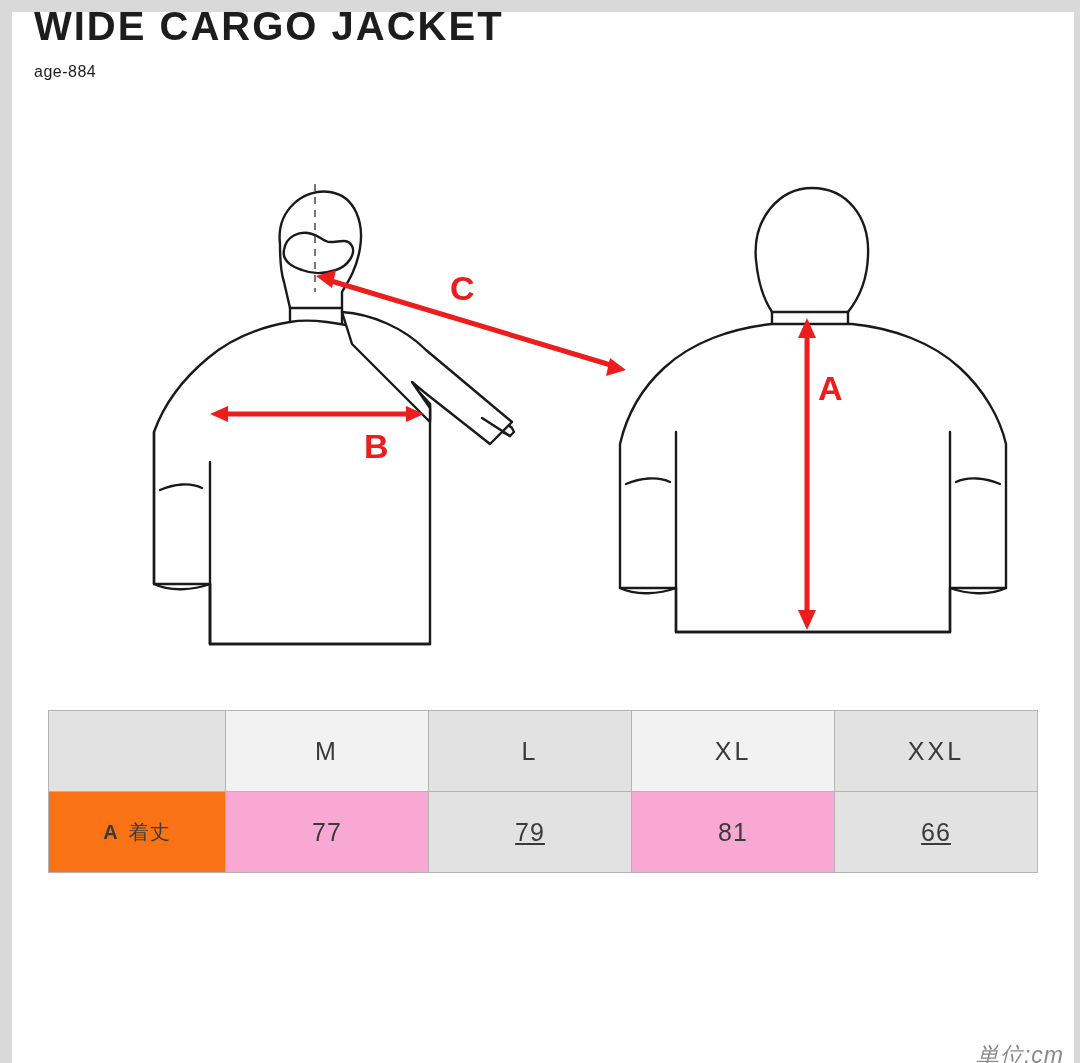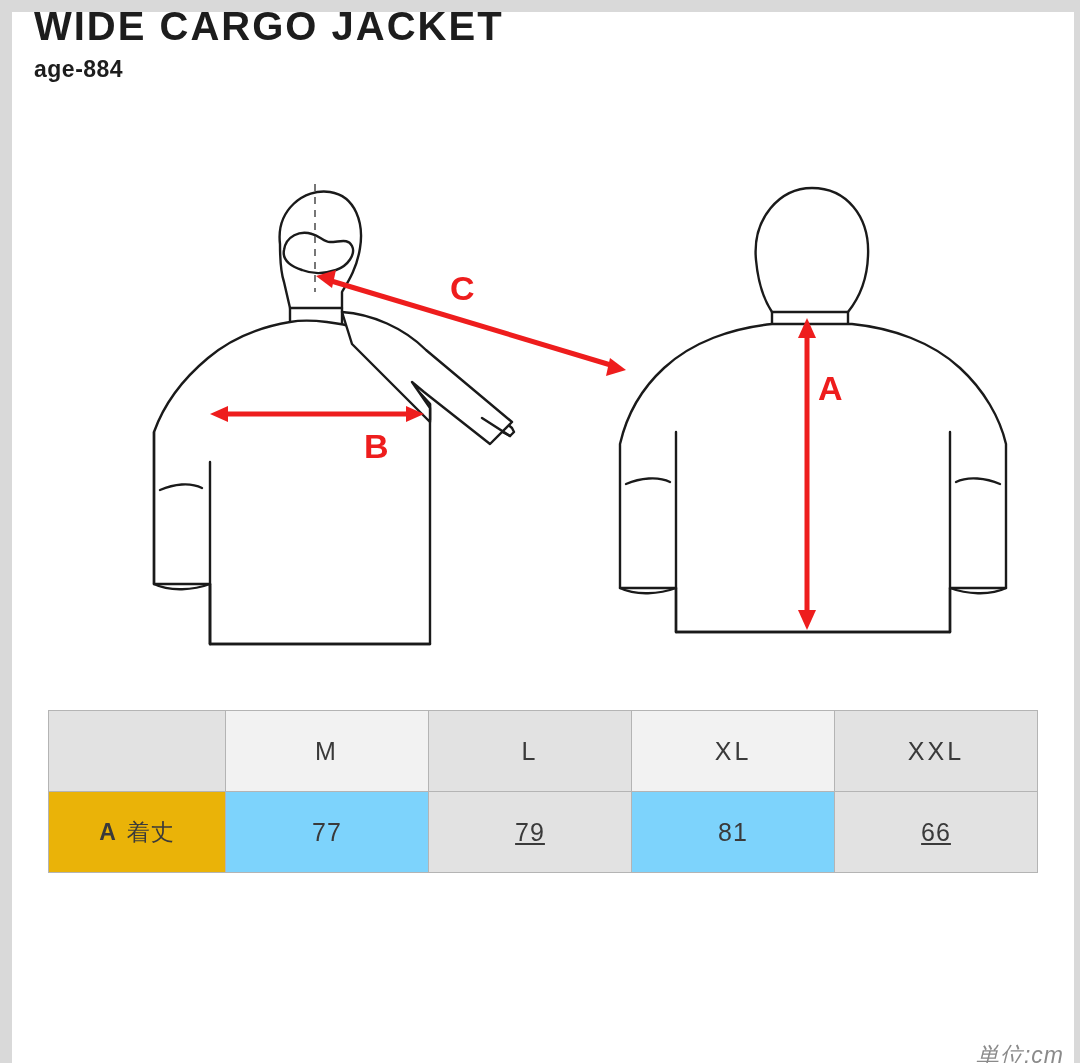--- a/index.html
+++ b/index.html
@@ -26,23 +26,23 @@
     top: -8px;
     font-size: 40px;
     font-weight: bold;
     letter-spacing: 2px;
     color: #1d1d1d;
     white-space: nowrap;
   }
   .subtitle {
     position: absolute;
     left: 22px;
-    top: 44px;
-    font-size: 23px;
-    font-weight: bold;
+    top: 51px;
+    font-size: 16px;
+    font-weight: normal;
     letter-spacing: 0.5px;
     color: #1d1d1d;
     white-space: nowrap;
   }
   .diagram {
     position: absolute;
     left: 0;
     top: 120px;
     width: 1062px;
     height: 560px;
@@ -74,30 +74,30 @@
   }
   table.size-table th.hdr {
     background: #f2f2f2;
     font-weight: normal;
     letter-spacing: 3px;
   }
   table.size-table th.hdr.alt {
     background: #e2e2e2;
   }
   table.size-table td.rowlab {
-    background: #eab308;
-    font-size: 23px;
+    background: #f97316;
+    font-size: 20px;
     letter-spacing: 1px;
   }
   table.size-table td.rowlab .lab-letter {
     font-weight: bold;
     margin-right: 10px;
   }
   table.size-table td.val {
-    background: #7dd3fc;
+    background: #f9a8d4;
   }
   table.size-table td.val.alt {
     background: #e2e2e2;
     text-decoration: underline;
   }
   .unit {
     position: absolute;
     right: 10px;
     bottom: 4px;
     font-size: 23px;

